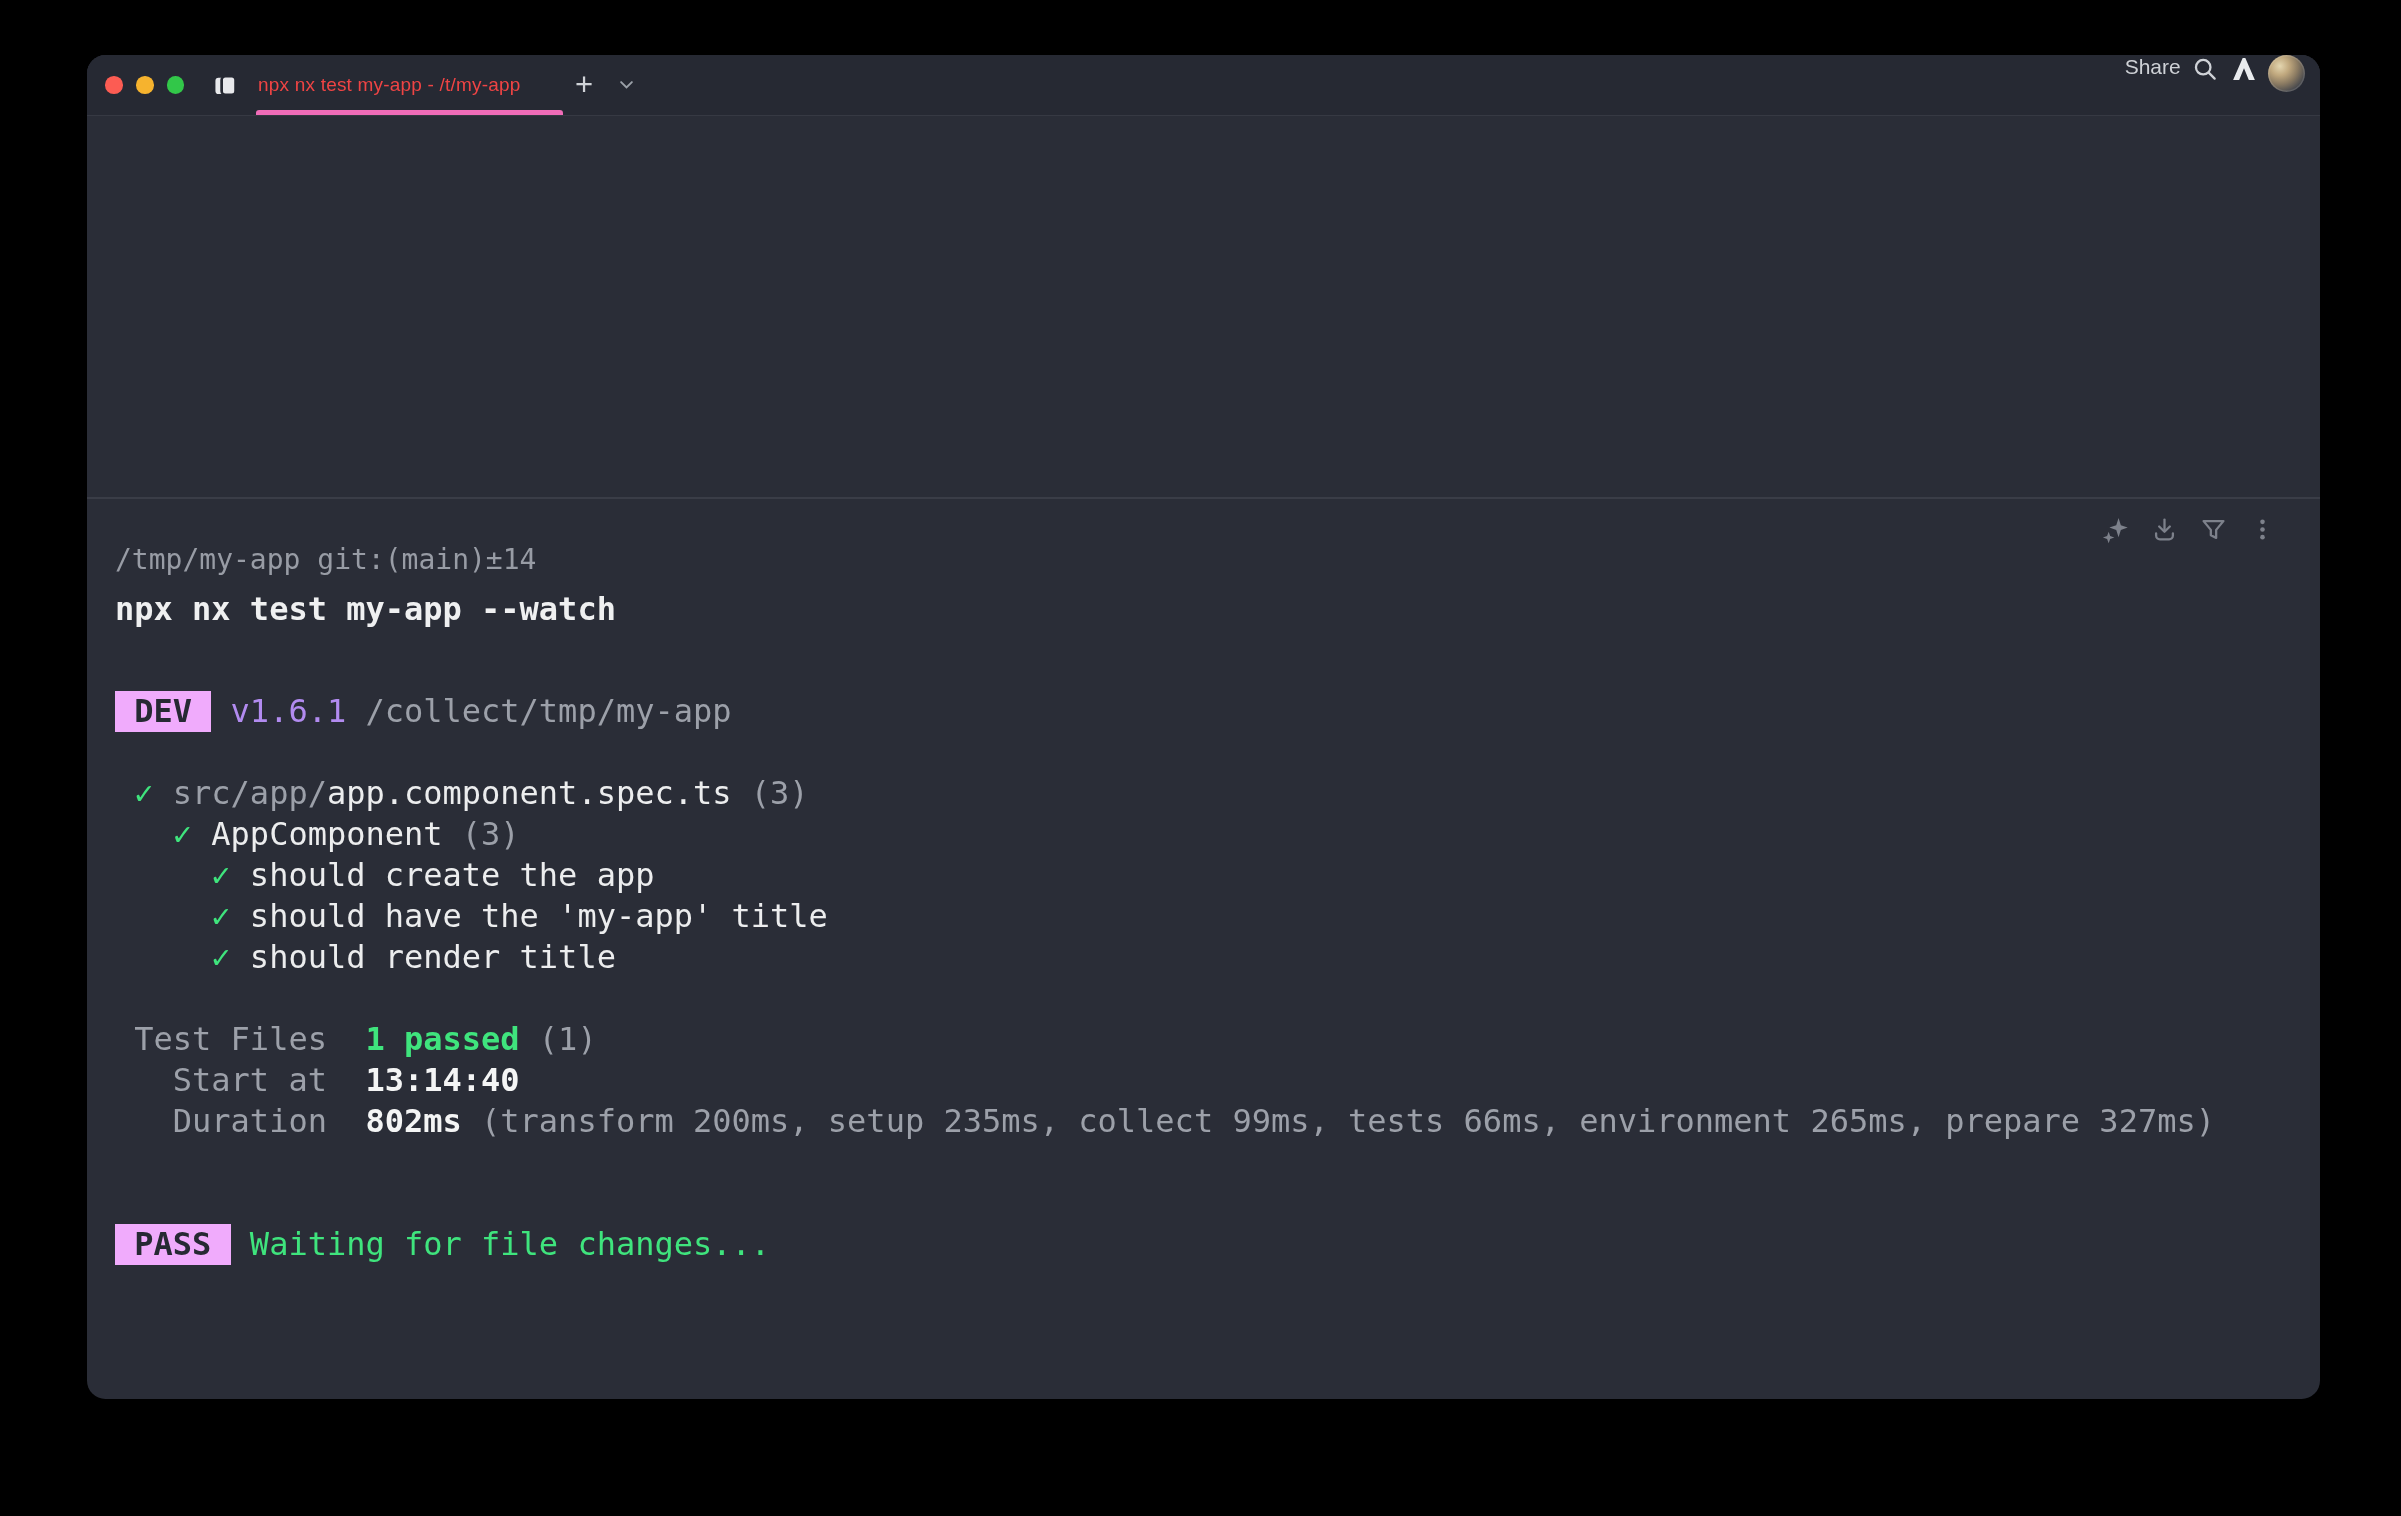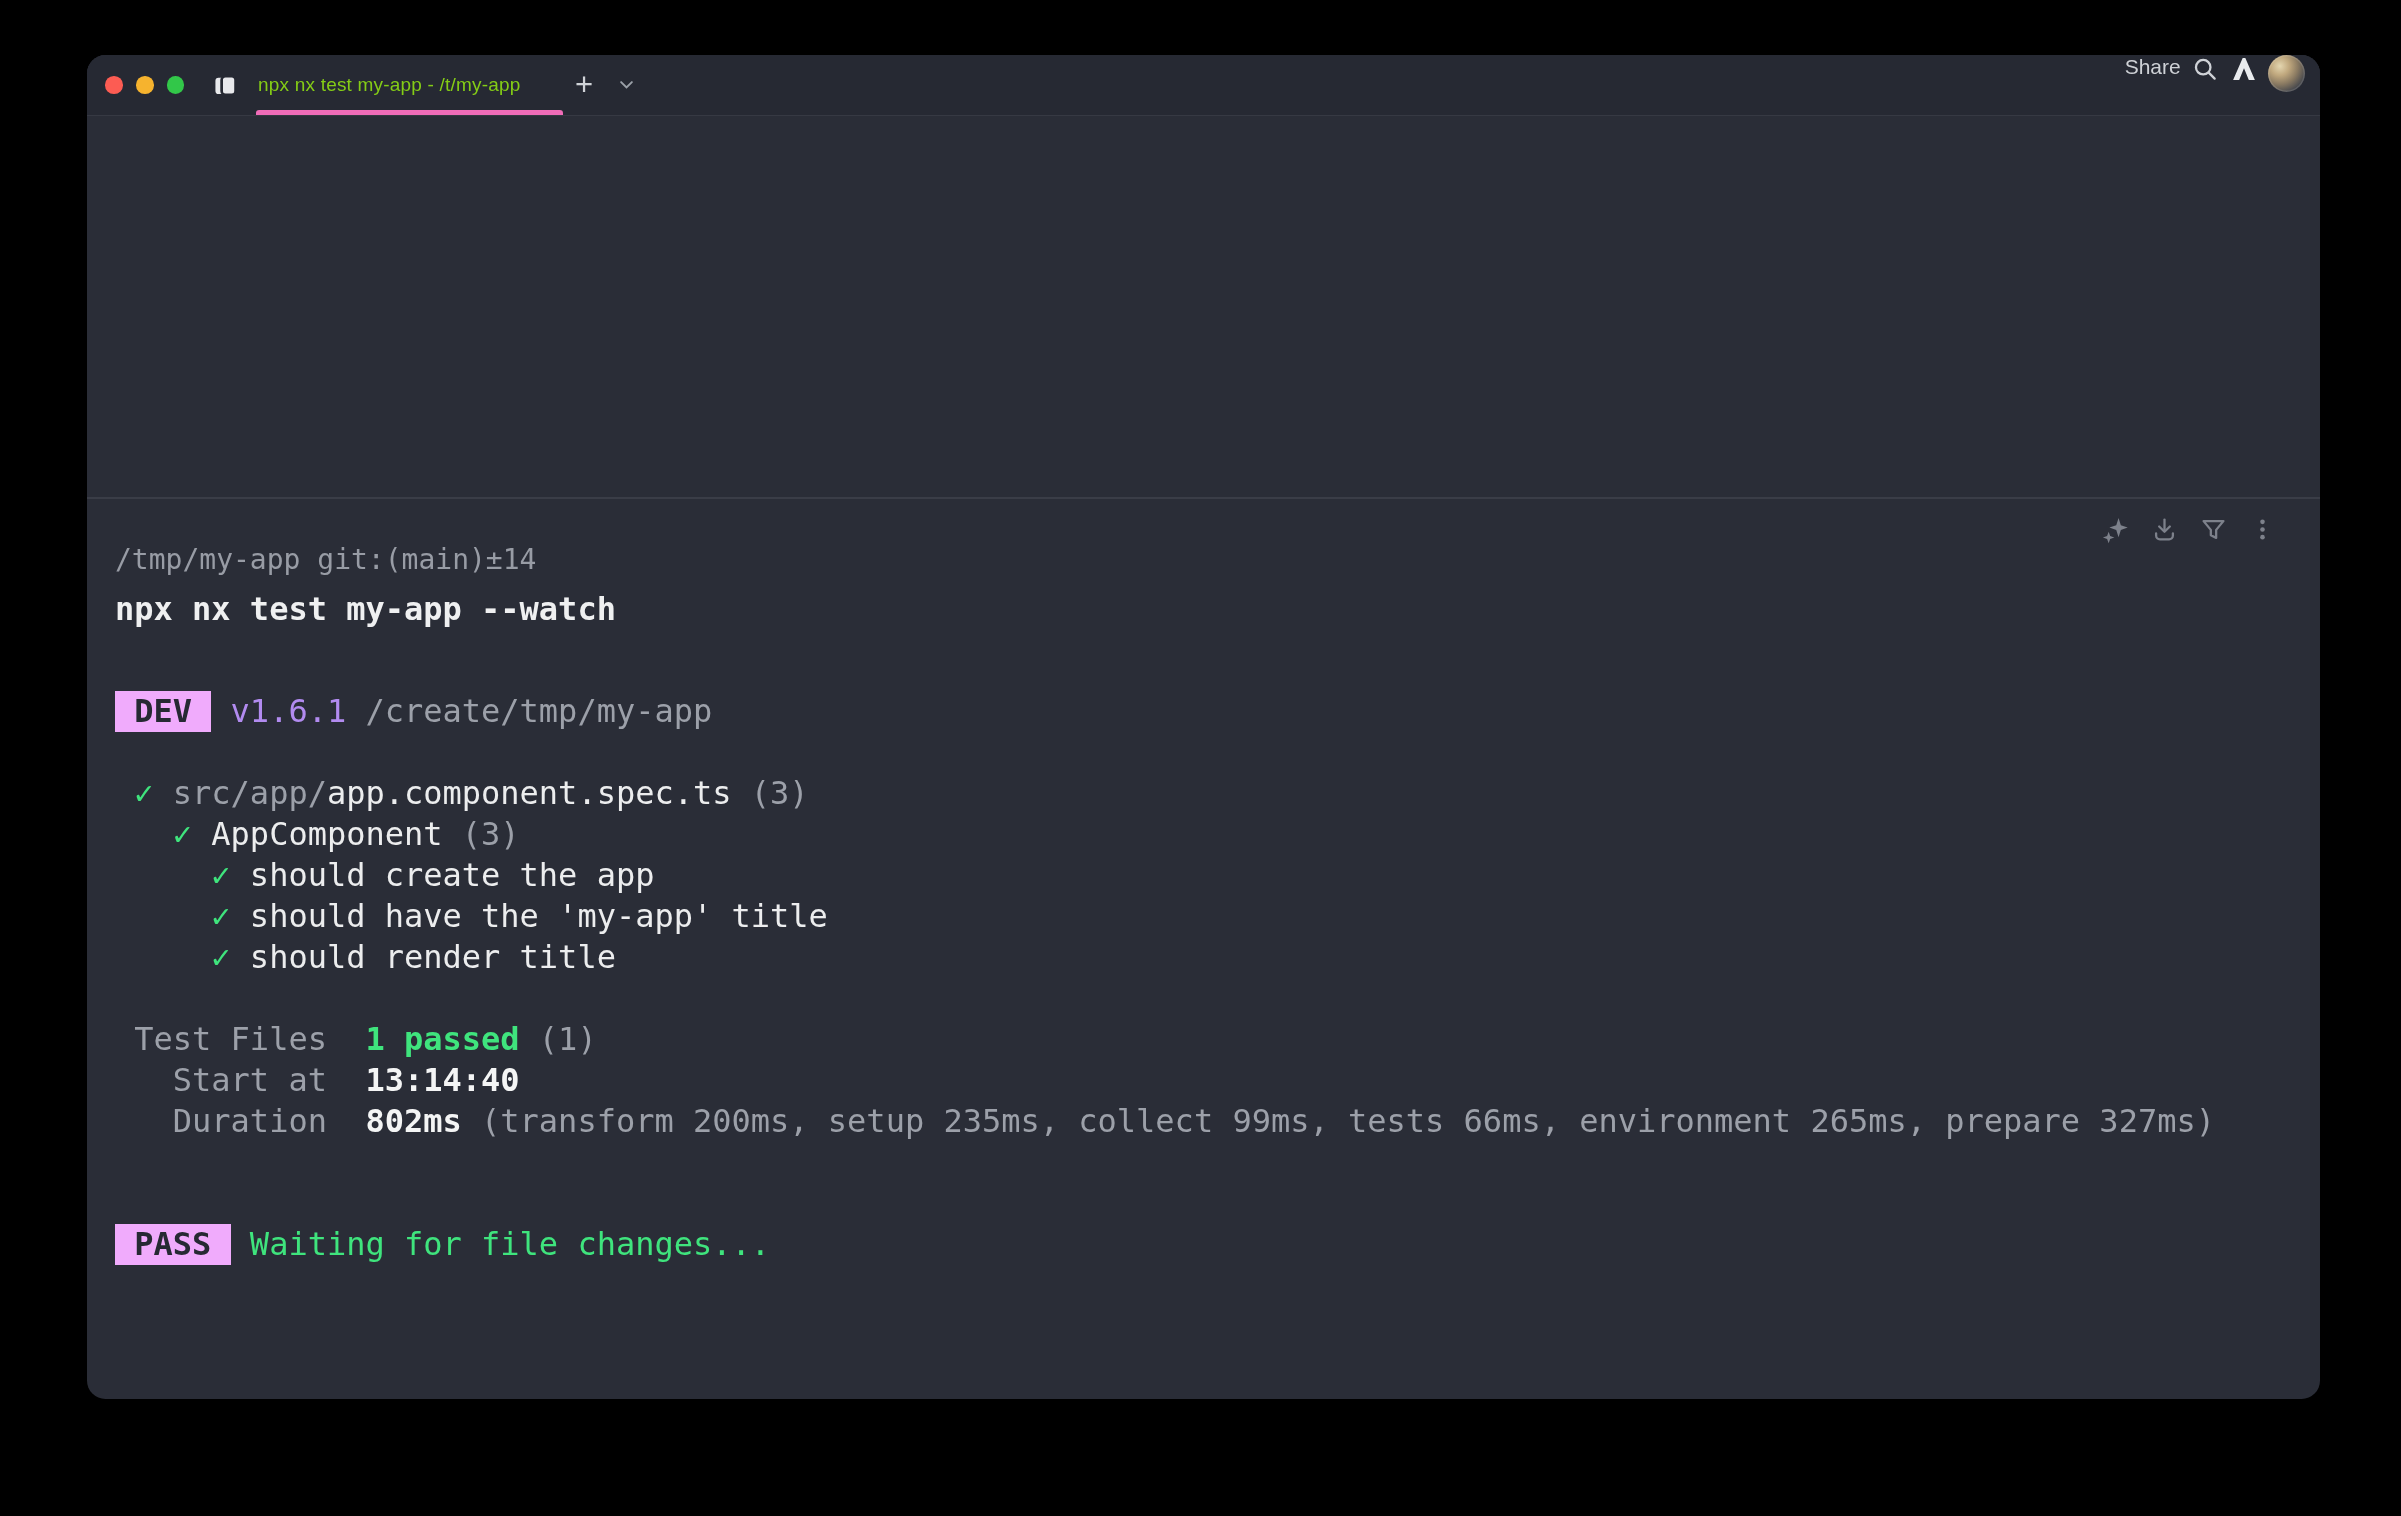--- a/index.html
+++ b/index.html
@@ -7,21 +7,21 @@
   .window{position:absolute;left:87px;top:55px;width:2233px;height:1344px;
     background:#2a2d37;border-radius:18.4px;overflow:hidden;
     box-shadow:0 31px 92px rgba(0,0,0,.8);}
   
   .titlebar{position:relative;height:60px;background:#262933;border-bottom:1.5px solid #363943;}
   .traffic{position:absolute;left:18.4px;top:0;height:60px;display:flex;align-items:center;gap:13px;}
   .dot{width:17.6px;height:17.6px;border-radius:50%;}
   .dot.red{background:#fc5c53}.dot.yellow{background:#f6b32e}.dot.green{background:#32c749}
   .tab{position:absolute;left:123px;top:0;height:60px;display:flex;align-items:center;gap:17px;}
   .pages-svg{display:block}
-  .tab-title{font-size:19px;color:#84cc16;letter-spacing:0.2px;white-space:nowrap;text-align:right;}
+  .tab-title{font-size:19px;color:#ef4444;letter-spacing:0.2px;white-space:nowrap;text-align:right;}
   .tab-underline{position:absolute;left:169px;bottom:0;width:307px;height:5.4px;background:#f06cb8;
     border-radius:3.1px 3.1px 0 0;}
   .newtab{position:absolute;left:488px;top:0;height:60px;display:flex;align-items:center;
     font-size:31px;color:#d0d3d8;font-weight:300;}
   .tab-chevron{position:absolute;left:531px;top:0;height:60px;display:flex;align-items:center;}
   .tb-right{position:absolute;right:15.3px;top:0;height:60px;display:flex;align-items:flex-start;gap:10px;}
   .share{font-size:21px;color:#ced1d6;}
   .avatar{width:37px;height:37px;border-radius:50%;
     background:radial-gradient(circle at 32% 30%,#e4d6b0 0%,#c0a87e 26%,#8a7a62 50%,#494a4e 74%,#2e3036 100%);
     box-shadow:inset 0 0 0 1.5px rgba(255,255,255,.12);}
@@ -128,21 +128,21 @@
         <circle cx="19" cy="29" r="3" fill="#7d818b"></circle>
       </svg>
     </span>
   </div>
 
   <div class="prompt-line mono">/tmp/my-app git:(main)±14</div>
   <div class="command-line mono">npx nx test my-app --watch</div>
 
   <div class="output mono">
 
-    <div class="line"><span class="badge dev">DEV</span><span class="sp s1"></span><span class="purple">v1.6.1</span><span class="sp s1"></span><span class="gray">/create/tmp/my-app</span></div>
+    <div class="line"><span class="badge dev">DEV</span><span class="sp s1"></span><span class="purple">v1.6.1</span><span class="sp s1"></span><span class="gray">/collect/tmp/my-app</span></div>
 
     <div class="line"></div>
 
     <div class="line"><span class="sp s1"></span><span class="check">✓</span><span class="sp s1"></span><span class="gray">src/app/</span><span class="white">app.component.spec.ts</span><span class="gray"> (3)</span></div>
 
     <div class="line"><span class="sp s3"></span><span class="check">✓</span><span class="sp s1"></span><span class="white">AppComponent</span><span class="gray"> (3)</span></div>
 
     <div class="line"><span class="sp s5"></span><span class="check">✓</span><span class="sp s1"></span><span class="white">should create the app</span></div>
     <div class="line"><span class="sp s5"></span><span class="check">✓</span><span class="sp s1"></span><span class="white">should have the 'my-app' title</span></div>
     <div class="line"><span class="sp s5"></span><span class="check">✓</span><span class="sp s1"></span><span class="white">should render title</span></div>

